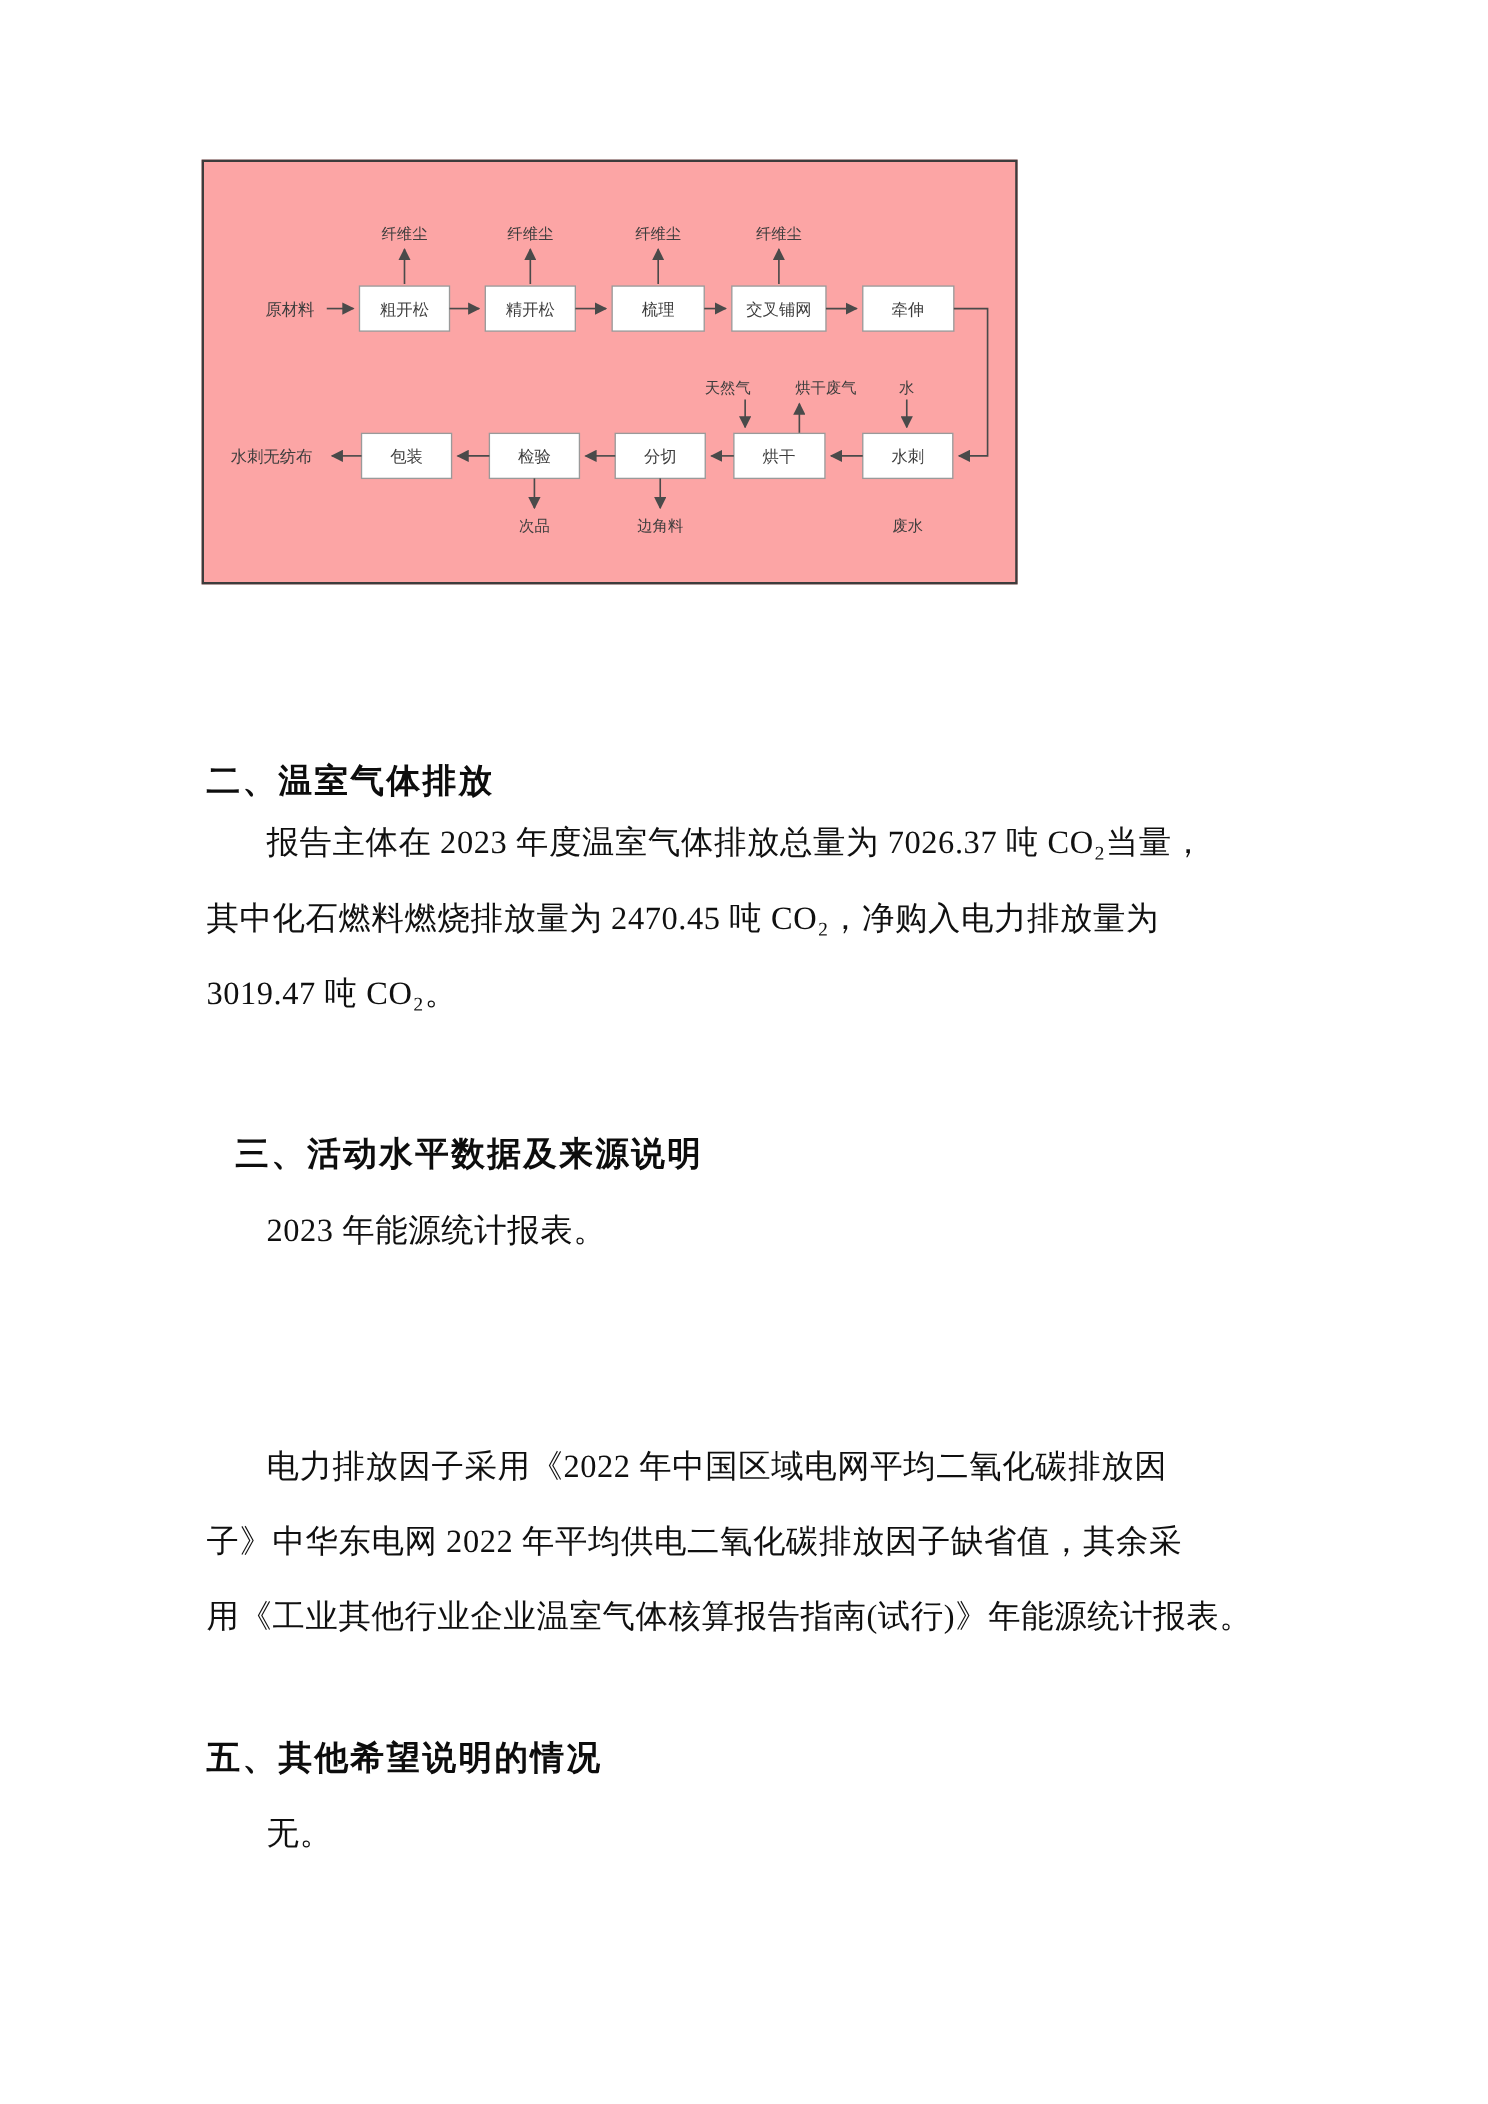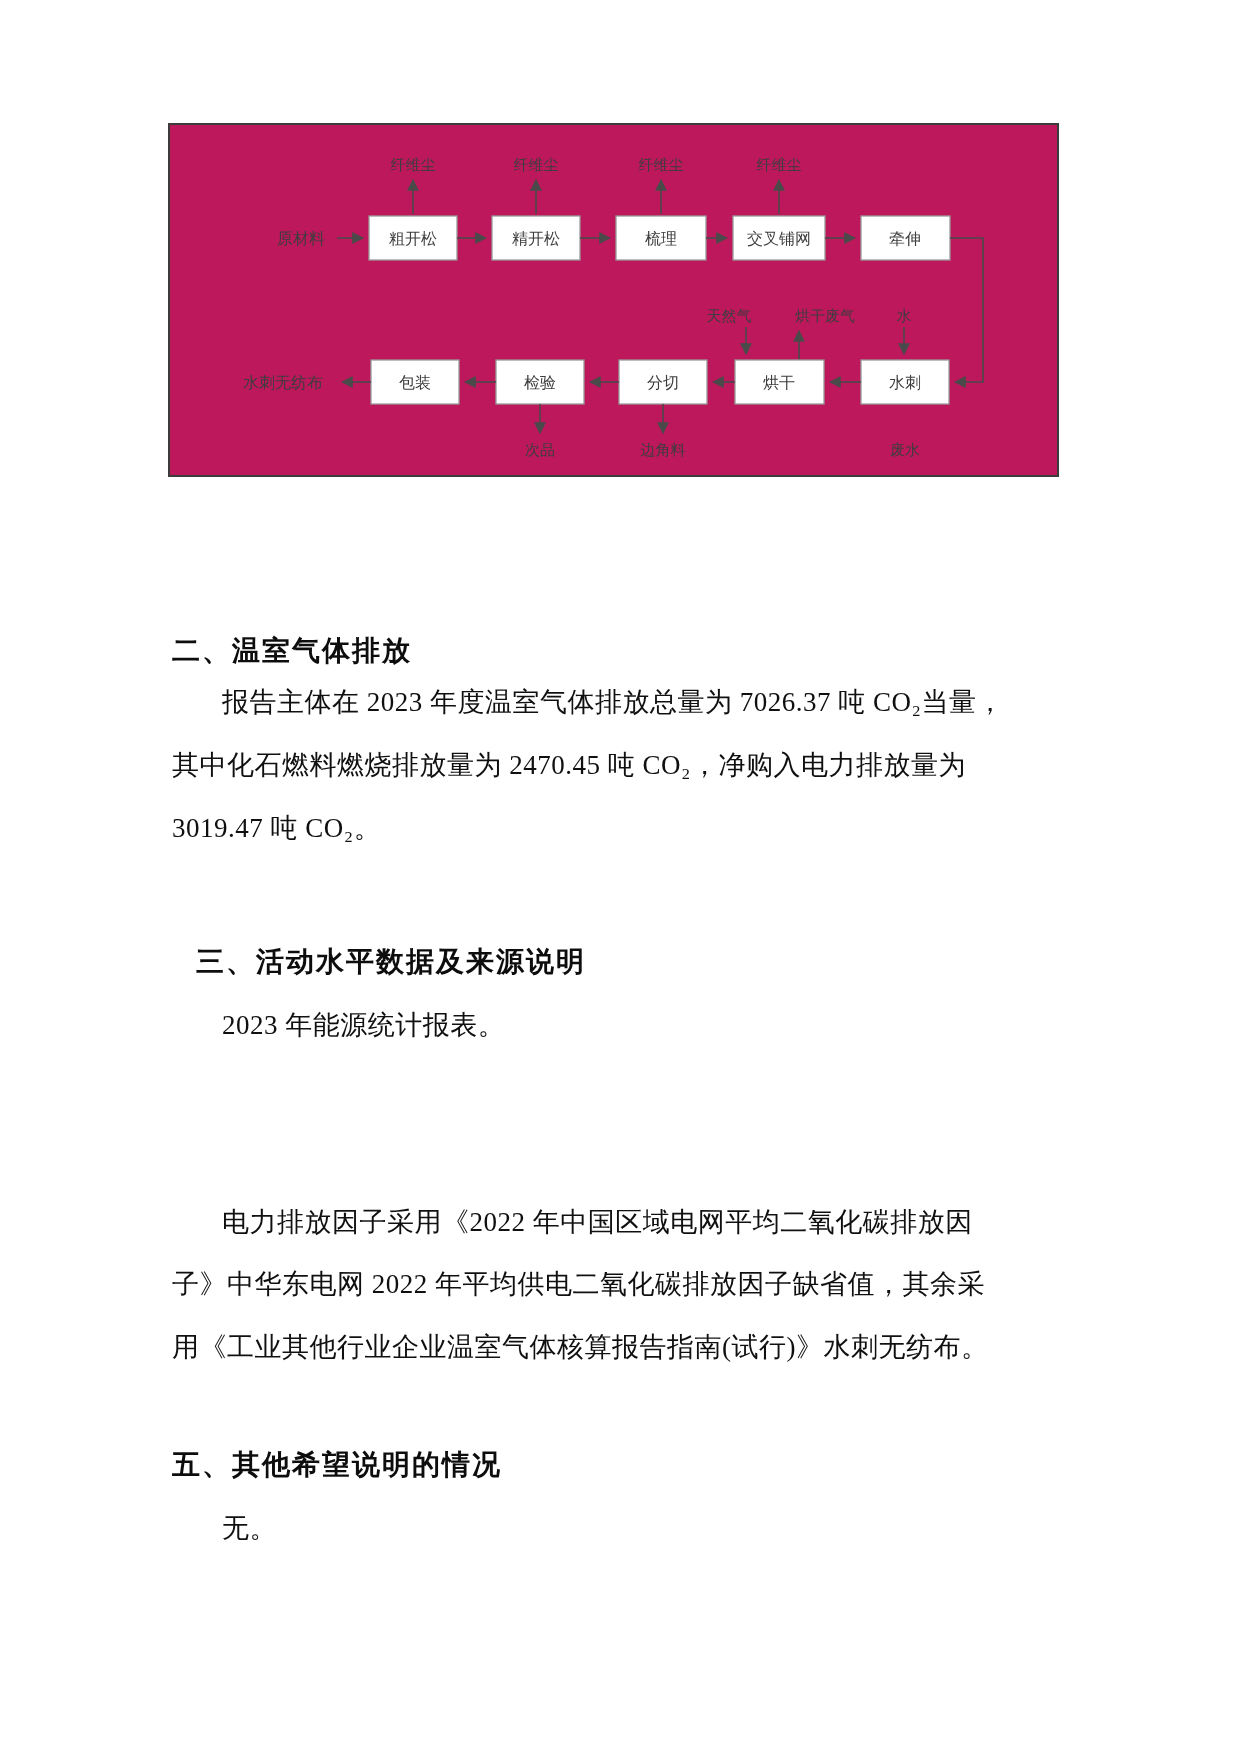--- a/index.html
+++ b/index.html
@@ -1,22 +1,22 @@
 <!DOCTYPE html>
 <html><head>
 <meta charset="utf-8">
 <style>
   html,body { margin:0; padding:0; background:#ffffff; }
   .page {
     position:relative; width:1240px; height:1753px; background:#ffffff;
     font-family:"Liberation Serif","DejaVu Serif",serif; color:#141414; overflow:hidden;
   }
   .flowchart {
-    position:absolute; left:168px; top:123px; width:891px; height:354px;
-    border:2px solid #3c3c3c; box-sizing:border-box; background:#be185d;
+    position:absolute; left:168px; top:133px; width:680px; height:354px;
+    border:2px solid #3c3c3c; box-sizing:border-box; background:#fca5a5;
   }
   .flowchart svg { display:block; width:100%; height:100%; }
   .flowchart text {
     font-family:"Liberation Sans","DejaVu Sans",sans-serif;
     fill:#3d3d3d; font-size:16px; text-anchor:middle;
   }
   .flowchart text.small { font-size:15px; }
   .flowchart rect.pbox { fill:#ffffff; stroke:#9a9a9a; stroke-width:1.3; }
   .flowchart .flow-line { stroke:#4a4a4a; stroke-width:1.6; fill:none; }
   .heading {
@@ -125,18 +125,18 @@
   <div class="heading" style="top:620px;margin-top:12px;">二、温室气体排放</div>
   <div class="bodyline" style="top:684px; left:222px;">报告主体在 2023 年度温室气体排放总量为 7026.37 吨 CO₂当量，</div>
   <div class="bodyline" style="top:747px; left:172px;">其中化石燃料燃烧排放量为 2470.45 吨 CO₂，净购入电力排放量为</div>
   <div class="bodyline" style="top:810px; left:172px;">3019.47 吨 CO₂。</div>
 
   <div class="heading" style="top:943px;margin-left:24px;">三、活动水平数据及来源说明</div>
   <div class="bodyline" style="top:1007px; left:222px;">2023 年能源统计报表。</div>
 
   <div class="bodyline" style="top:1204px; left:222px;">电力排放因子采用《2022 年中国区域电网平均二氧化碳排放因</div>
   <div class="bodyline" style="top:1266px; left:172px;">子》中华东电网 2022 年平均供电二氧化碳排放因子缺省值，其余采</div>
-  <div class="bodyline" style="top:1329px; left:172px;">用《工业其他行业企业温室气体核算报告指南(试行)》水刺无纺布。</div>
+  <div class="bodyline" style="top:1329px; left:172px;">用《工业其他行业企业温室气体核算报告指南(试行)》年能源统计报表。</div>
 
   <div class="heading" style="top:1446px;">五、其他希望说明的情况</div>
   <div class="bodyline" style="top:1510px; left:222px;">无。</div>
 
 </div>
 
 </body></html>

